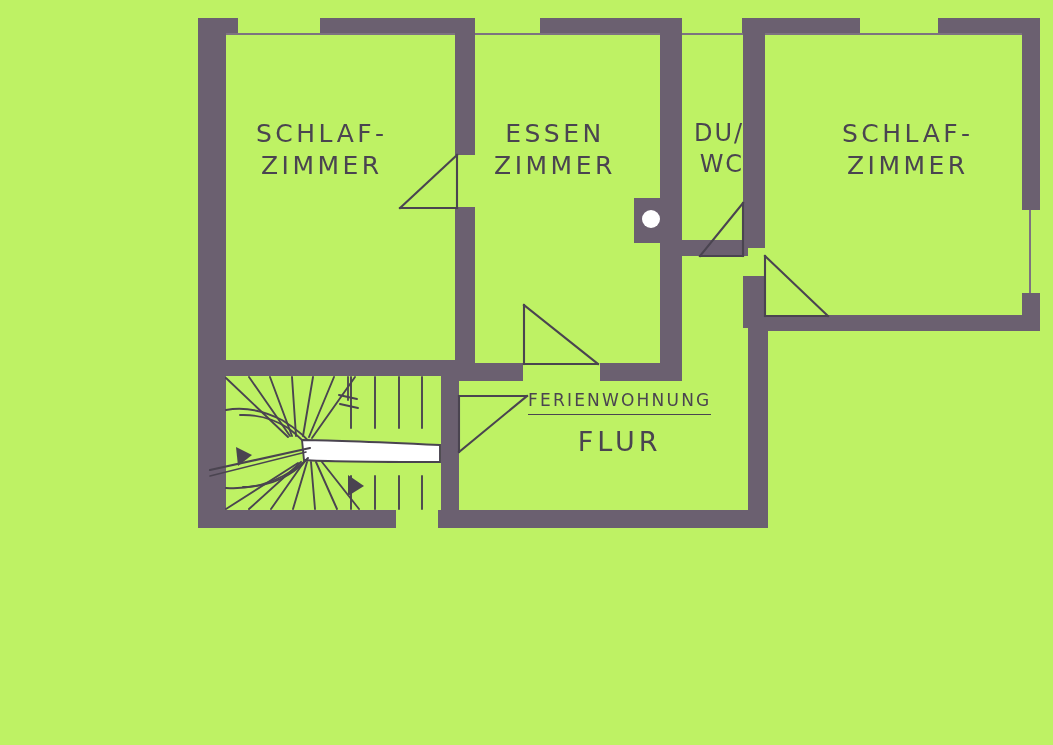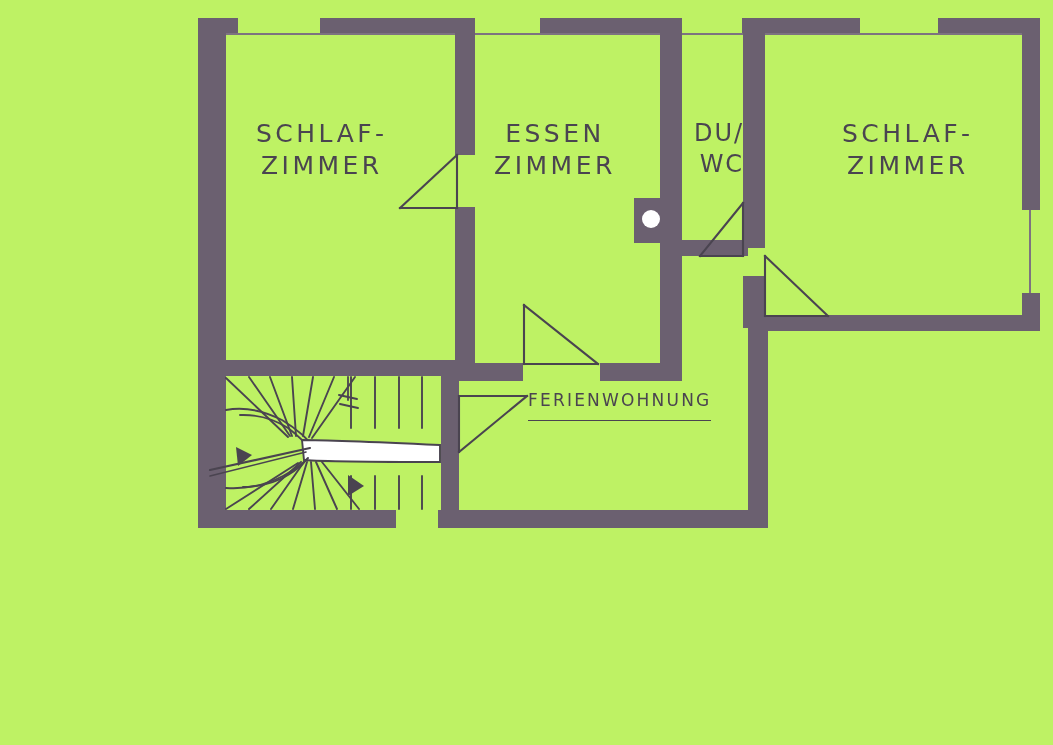--- a/index.html
+++ b/index.html
@@ -42,21 +42,21 @@
   .lbl-schlaf-left   { left: 256px; top: 118px; font-size: 25px; }
   .lbl-essen-wohnen  { left: 494px; top: 118px; font-size: 25px; text-align: center; }
   .lbl-du-wc         { left: 694px; top: 118px; font-size: 24px; letter-spacing: 2px; text-align: right; }
   .lbl-schlaf-right  { left: 842px; top: 118px; font-size: 25px; }
   .lbl-flur          { left: 528px; top: 390px; font-size: 25px; }
   .lbl-flur .sub {
     display: block;
     font-size: 17px;
     letter-spacing: 2.2px;
     border-bottom: 1.6px solid #4a4450;
-    padding-bottom: 8px;
+    padding-bottom: 2px;
     margin-bottom: 10px;
   }
   .lbl-flur .main {
     display: block;
     font-size: 27px;
     letter-spacing: 4px;
   }
 </style>
 </head>
 <body>
@@ -220,15 +220,16 @@
     <span class="ln">WC</span>
   </div>
 
   <div class="room-label lbl-schlaf-right">
     <span class="ln">SCHLAF-</span>
     <span class="ln">ZIMMER</span>
   </div>
 
   <div class="room-label lbl-flur">
     <span class="sub">FERIENWOHNUNG</span>
+    <span class="main">FLUR</span>
   </div>
 
 </div>
 
 </body></html>

